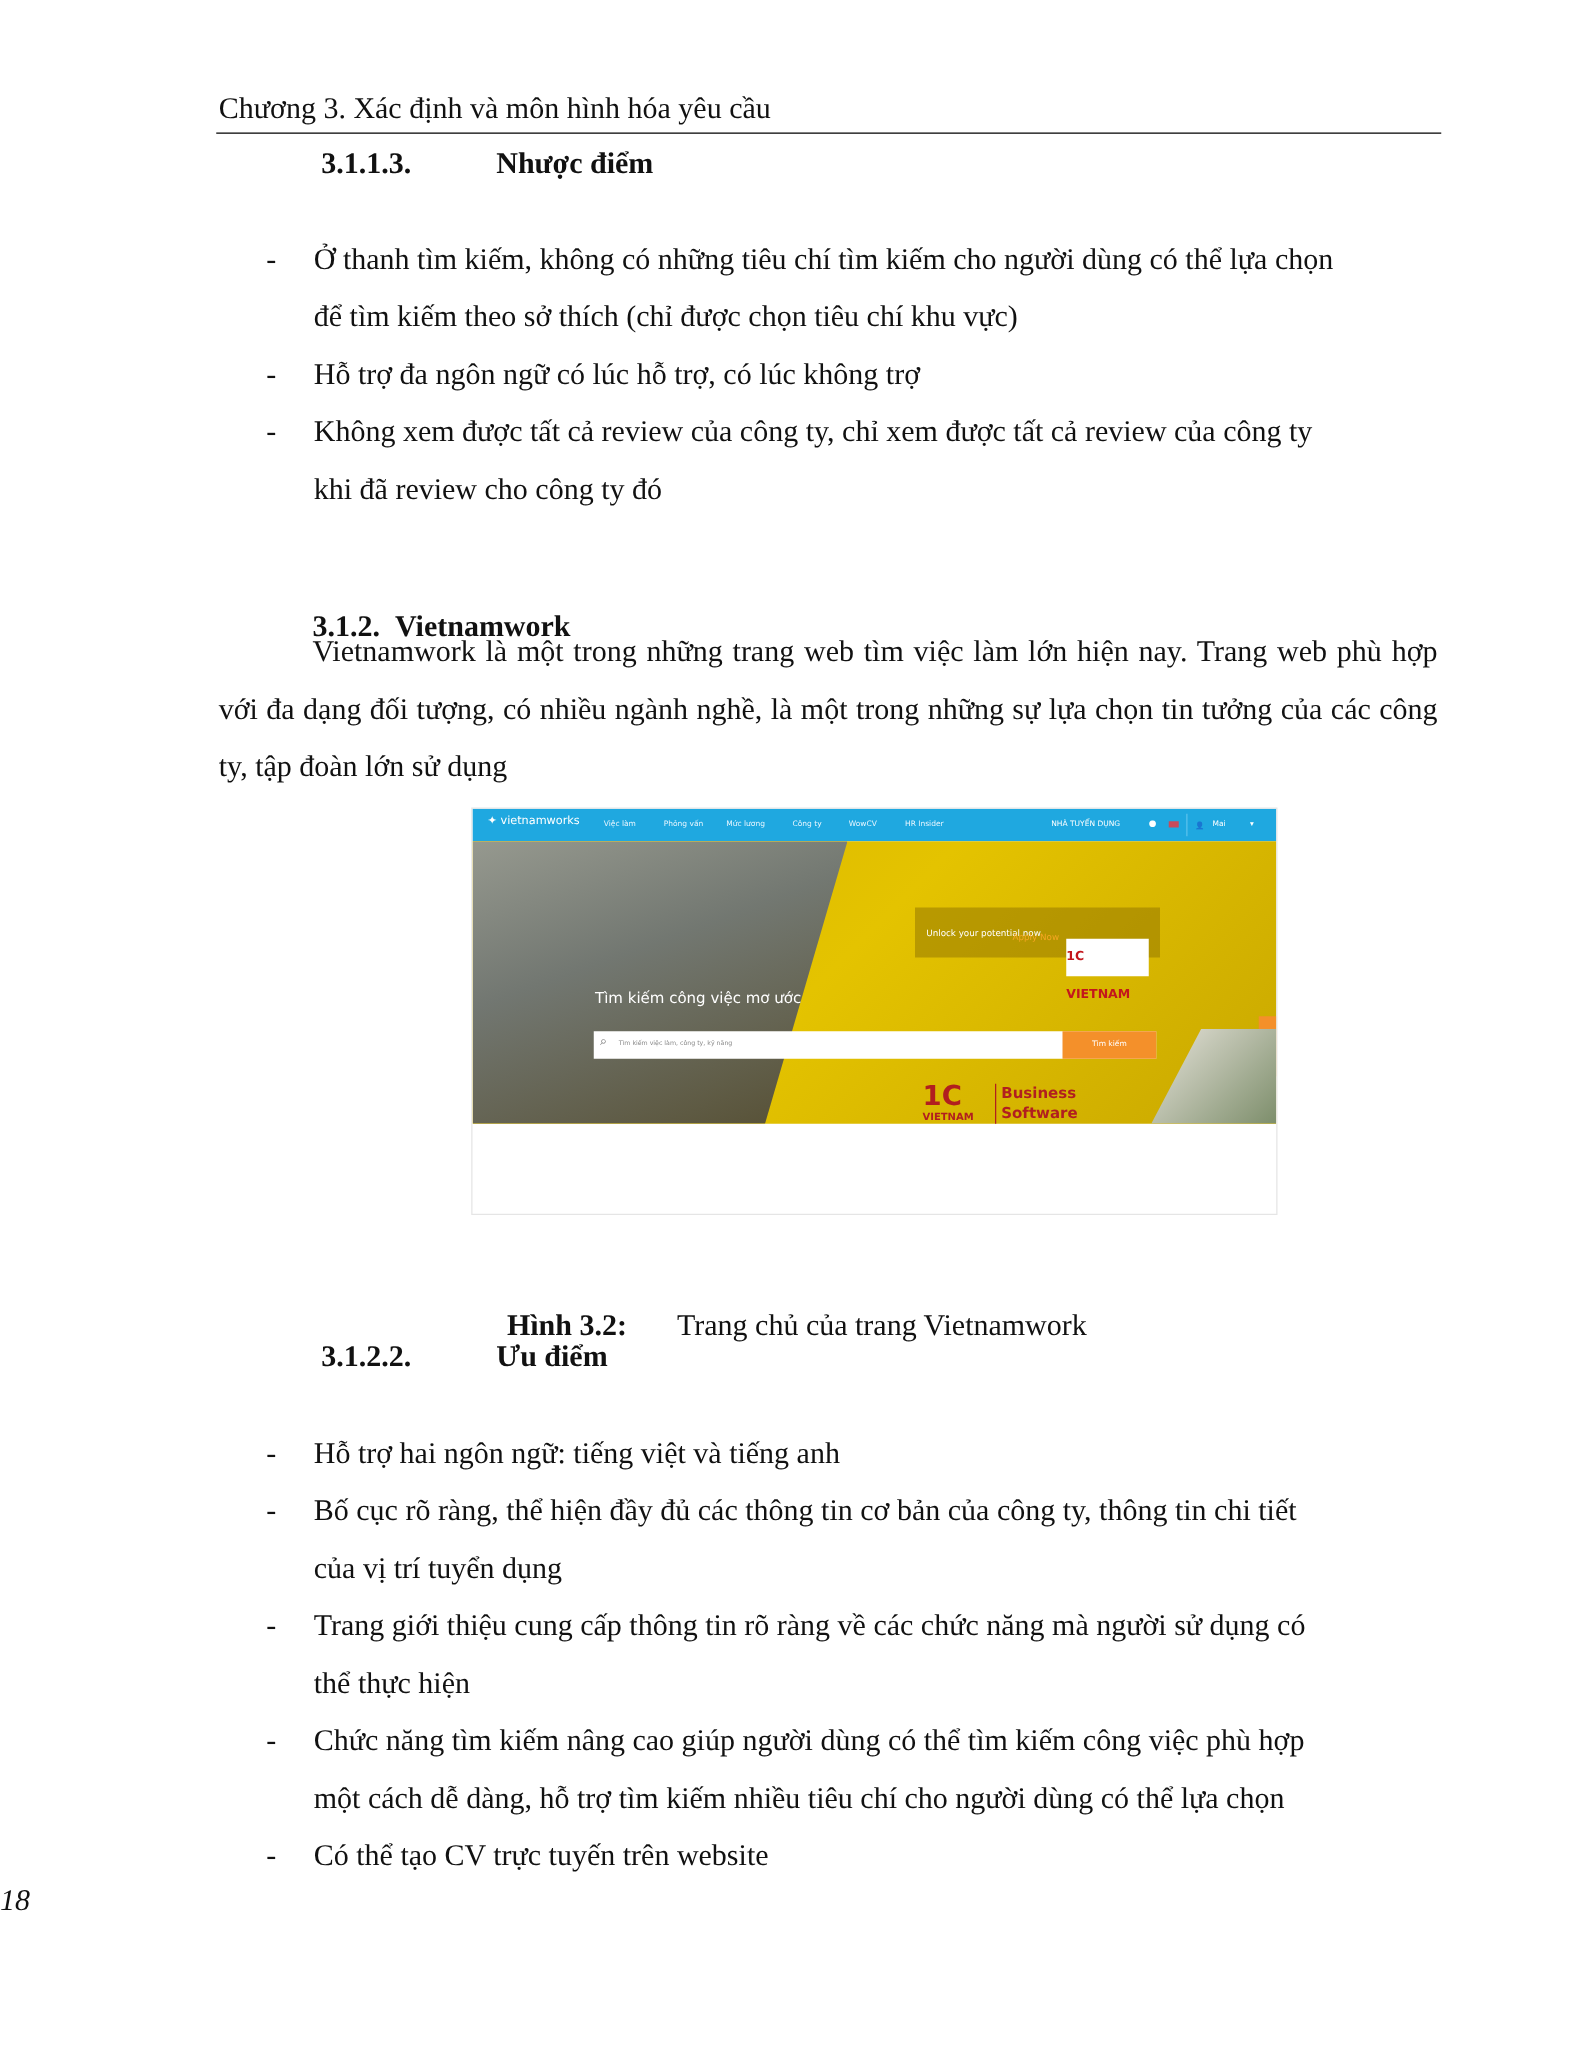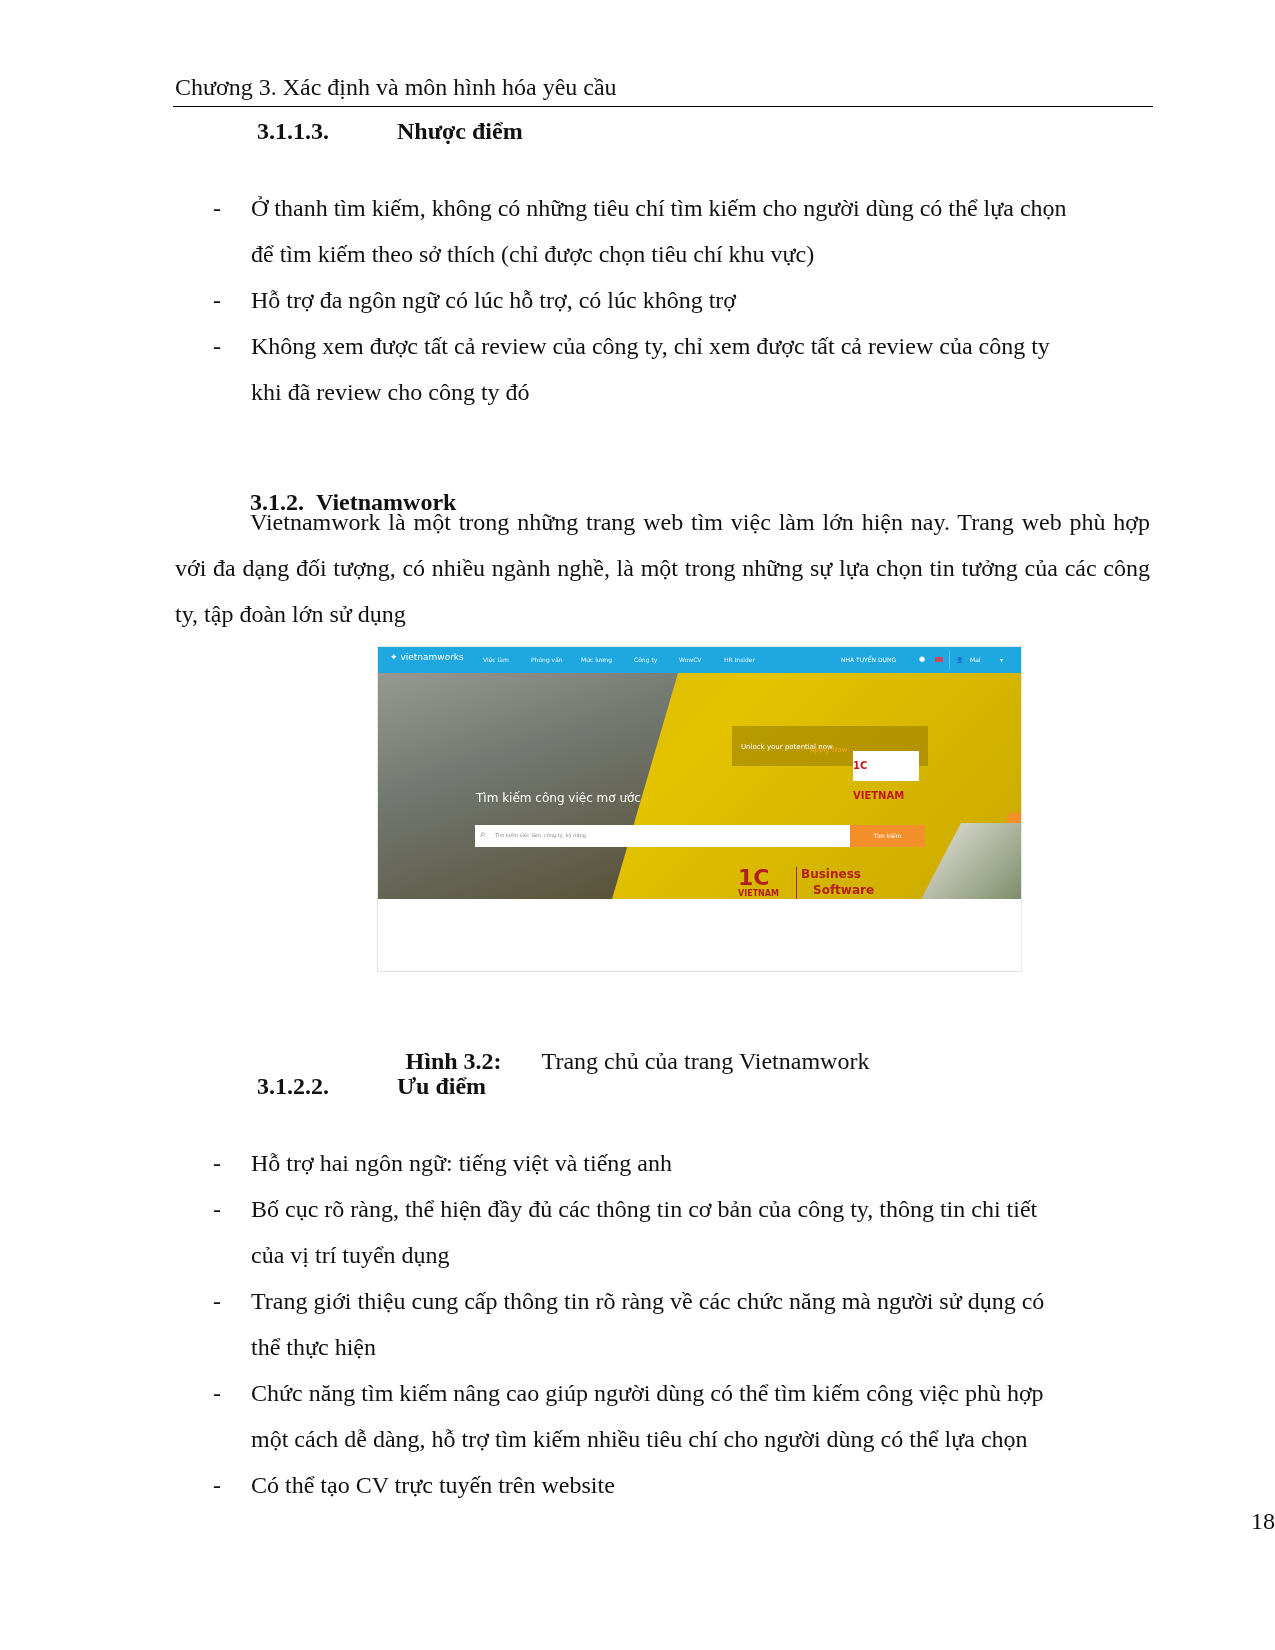--- a/index.html
+++ b/index.html
@@ -11,21 +11,21 @@
   .h4 { font-weight:bold; font-size:24px; }
   .h4 .num { display:inline-block; width:140px; }
   .h3 { font-weight:bold; font-size:24px; }
   .bullet { left:213px; font-size:24px; line-height:46px; }
   .bullet .dash { position:absolute; left:0; }
   .bullet .txt { position:absolute; left:38px; width:905px; text-align:justify; text-align-last:left; }
   .para { left:175px; width:975px; font-size:24px; line-height:46px; text-align:justify; }
   .para .indent { display:inline-block; width:75px; }
   .caption { left:0; width:1275px; text-align:center; font-size:24px; }
   .caption b { margin-right:40px; }
-  .pagenum { left:0; width:1275px; text-align:right; font-size:24px; top:1508px; }
+  .pagenum { left:0; width:1275px; text-align:left; font-size:24px; top:1508px;font-style:italic; }
 
   
   .shot { left:377px; top:646px; width:643px; height:324px; overflow:hidden;
           font-family:"DejaVu Sans","Liberation Sans",sans-serif; border:1px solid #e5e5e5; }
   .nav { position:absolute; left:0; top:0; width:100%; height:26px; background:#1fa8e0; }
   .nav .logo { position:absolute; left:12px; top:5px; font-size:9px; color:#fff; }
   .nav .logo b { font-weight:normal; }
   .nav .item { position:absolute; top:9px; font-size:6px; color:#e8f6ff; }
   .nav .recruiter { position:absolute; left:463px; top:9px; font-size:6px; color:#fff; }
   .nav .bell { position:absolute; left:541px; top:8px; font-size:7px; color:#fff; }
@@ -47,21 +47,21 @@
   .hero .search .ic { position:absolute; left:5px; top:3px; font-size:10px; color:#777; }
   .hero .search .ph { position:absolute; left:20px; top:7px; font-size:5px; color:#888; }
   .hero .btn { position:absolute; left:472px; top:152px; width:75px; height:22px; background:#f4902a;
           font-size:6px; color:#fff; text-align:center; line-height:22px; }
   .hero .side-tab { position:absolute; right:0; top:140px; width:14px; height:48px; background:#f4902a; }
   .hero .biz { position:absolute; left:360px; top:192px; }
   .hero .biz .big { position:absolute; left:0; top:0; font-size:22px; font-weight:bold; color:#b11f1f; }
   .hero .biz .vn { position:absolute; left:0; top:24px; font-size:8px; font-weight:bold; color:#b11f1f; }
   .hero .biz .sep { position:absolute; left:58px; top:2px; width:1px; height:32px; background:#b11f1f; }
   .hero .biz .w1 { position:absolute; left:63px; top:2px; font-size:12px; font-weight:bold; color:#b11f1f; white-space:nowrap; }
-  .hero .biz .w2 { position:absolute; left:63px; top:18px; font-size:12px; font-weight:bold; color:#b11f1f; white-space:nowrap;margin-left:12px; }
+  .hero .biz .w2 { position:absolute; left:63px; top:18px; font-size:12px; font-weight:bold; color:#b11f1f; white-space:nowrap; }
   .hero .dots { position:absolute; left:295px; top:218px; }
   .hero .dots i { display:inline-block; width:4px; height:4px; border-radius:50%; border:1px solid #fff; margin-right:6px; }
   .hero .dots i.on { background:#fff; }
   .hero .photo2 { position:absolute; right:0; top:150px; width:100px; height:76px;
           background:linear-gradient(135deg,#e8e4dc,#7d8e6b); clip-path:polygon(40% 0,100% 0,100% 100%,0 100%); }
   .companies { position:absolute; left:0; top:252px; width:100%; height:72px; background:#fff; }
   .companies .title { position:absolute; left:60px; top:22px; font-size:8px; color:#444; }
   .companies .card { position:absolute; top:40px; width:170px; height:40px; border:1px solid #f0f0f0; }
 </style>
 </head>

